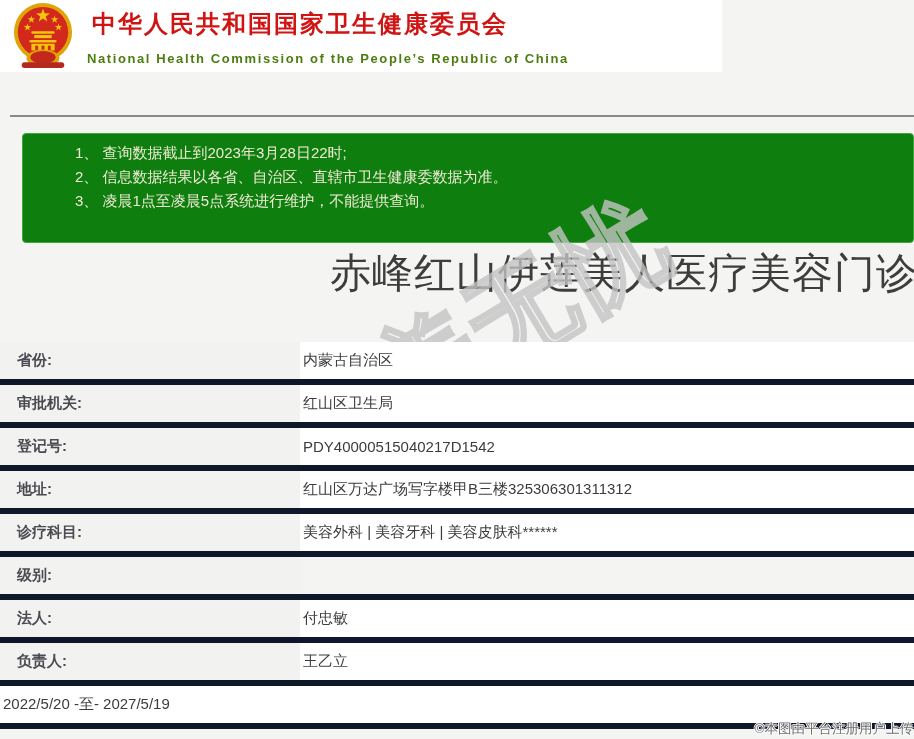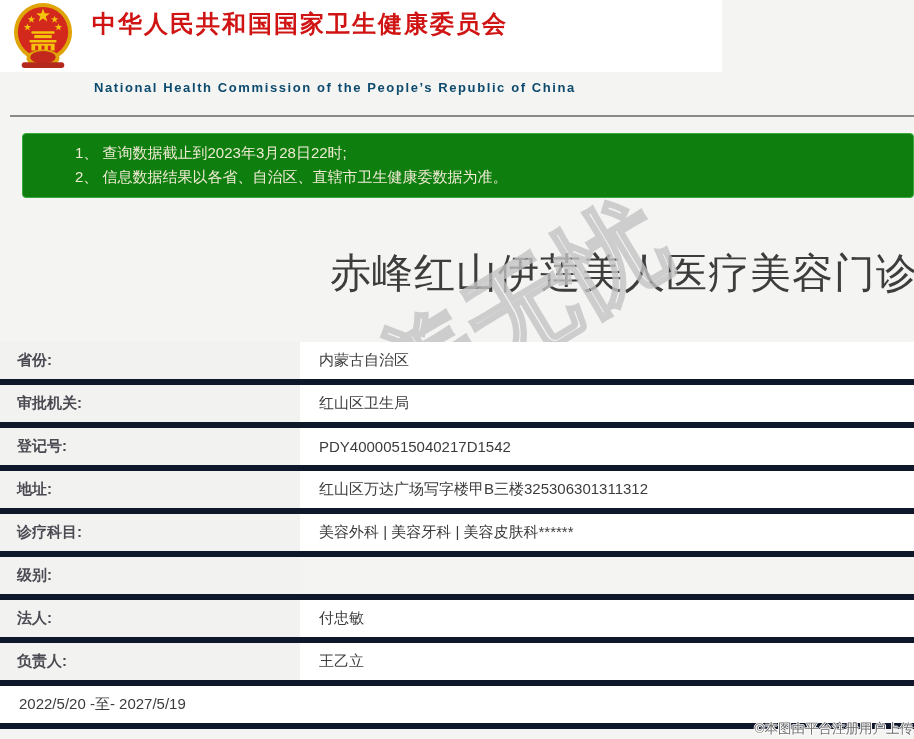--- a/index.html
+++ b/index.html
@@ -17,35 +17,35 @@
     width: 722px; height: 72px;
     background: #ffffff;
   }
   .emblem { position: absolute; left: 12px; top: 2px; }
   .banner-title {
     position: absolute; left: 92px; top: 8px;
     font-size: 24px; font-weight: bold; letter-spacing: 2px;
     color: #d01414; white-space: nowrap;
   }
   .banner-subtitle {
-    position: absolute; left: 94px; top: 51px;
+    position: absolute; left: 87px; top: 51px;
     font-size: 13px; font-weight: bold; letter-spacing: 1.6px;
-    color: #0c4a6e; white-space: nowrap; margin-top: 29px;
+    color: #4d7c0f; white-space: nowrap;
   }
 
   
   .top-divider {
     position: absolute; left: 10px; right: 0; top: 115px;
     height: 2px; background: #8a8a8a;
   }
 
   
   .notice {
     position: absolute; left: 22px; top: 133px; right: 0;
-    height: 65px;
+    height: 110px;
     background: #0e7e0e;
     border: 1px solid #3aa83a;
     border-radius: 4px;
     padding: 7px 10px 0 52px;
   }
   .notice-item {
     list-style: none;
     color: #f0ead4;
     font-size: 15px;
     line-height: 24px;
@@ -86,21 +86,21 @@
     background: #f2f2f0;
     display: flex; align-items: center;
     padding-left: 17px;
     font-size: 15px; font-weight: 600;
     color: #4a4a52;
   }
   .info-value {
     flex: 1;
     background: #ffffff;
     display: flex; align-items: center;
-    padding-left: 19px;
+    padding-left: 3px;
     font-size: 15px;
     color: #3c3c3c;
     white-space: nowrap;
   }
 
   
   .copyright {
     position: absolute; right: 1px; top: 720px;
     font-size: 13.5px; font-weight: normal;
     color: #6e6e6e;
@@ -139,20 +139,21 @@
 </div>
 
 <div class="top-divider"></div>
 
 <ul class="notice">
 
     <li class="notice-item">1、 查询数据截止到2023年3月28日22时;</li>
 
     <li class="notice-item">2、 信息数据结果以各省、自治区、直辖市卫生健康委数据为准。</li>
 
+    <li class="notice-item">3、 凌晨1点至凌晨5点系统进行维护，不能提供查询。</li>
   </ul>
 
 <div class="page-title">赤峰红山伊莲美人医疗美容门诊部</div>
 
 <div class="watermark">抖美无忧</div>
 
 <div class="info-table">
 
     <div class="info-row">
       <div class="info-label">省份:</div>

